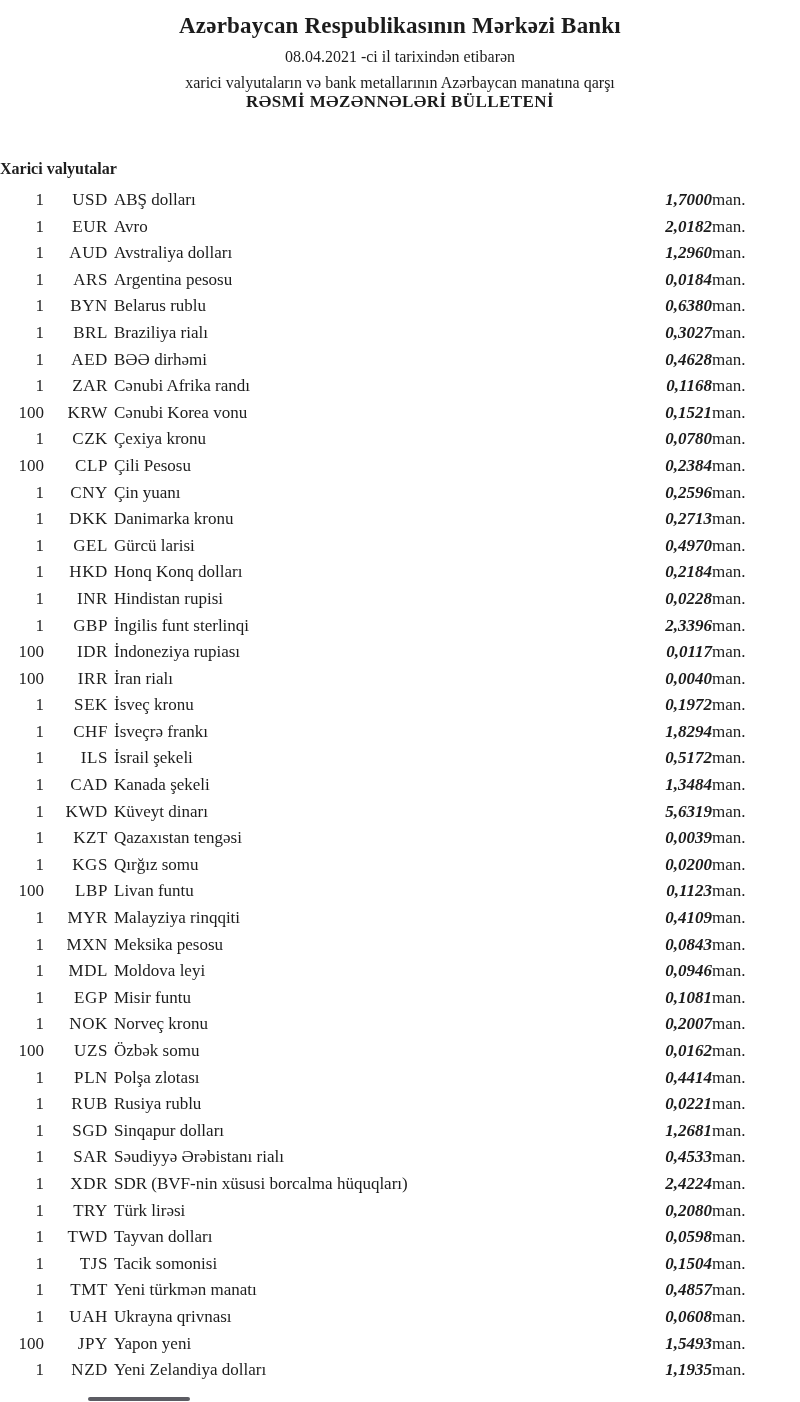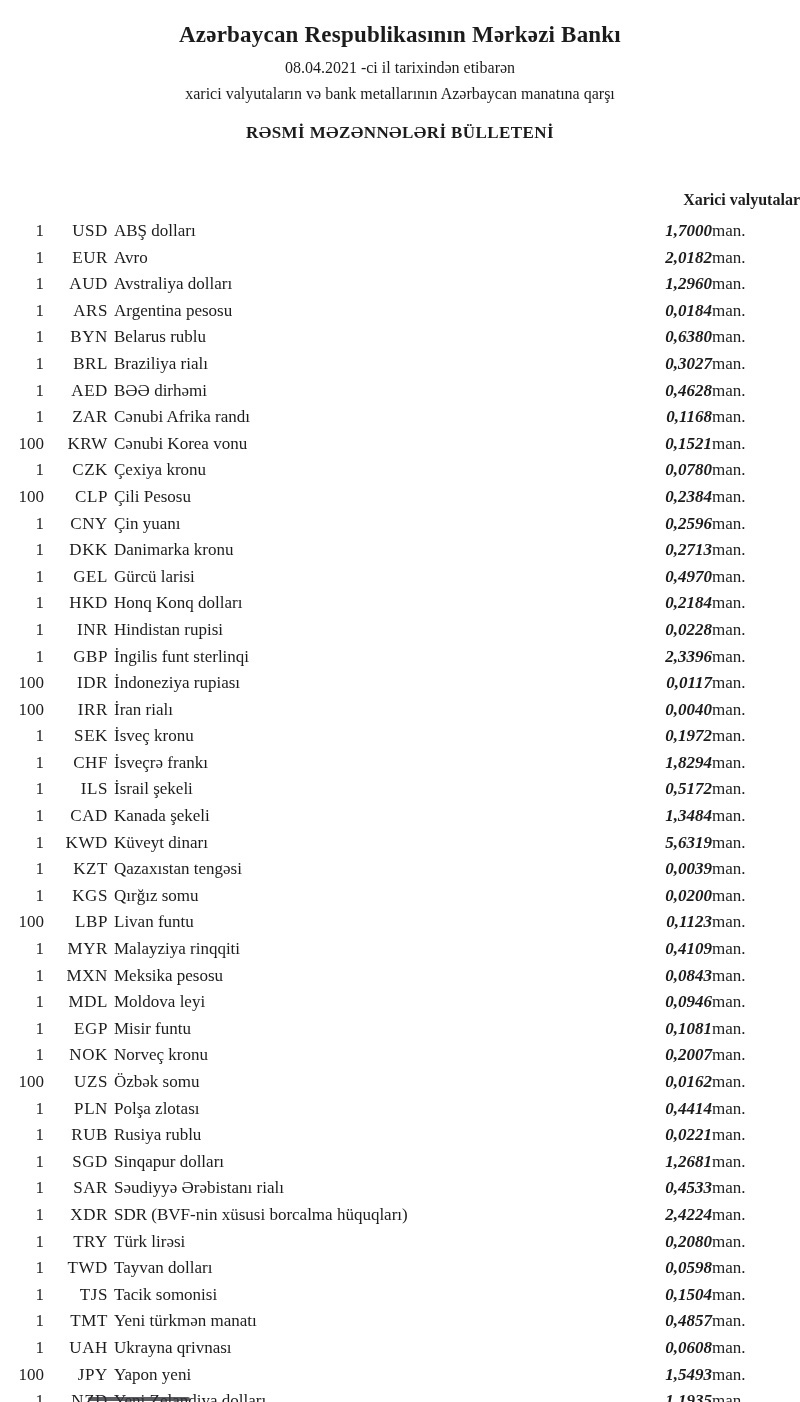--- a/index.html
+++ b/index.html
@@ -14,42 +14,42 @@
     background: #ffffff;
     color: #1c1c1c;
     font-family: "Liberation Serif", "DejaVu Serif", serif;
     overflow: hidden;
   }
   header {
     padding-top: 12px;
     text-align: center;
   }
   .bank-title {
-    margin: 9px;
+    margin: 0;
     font-size: 23px;
     line-height: 28px;
     font-weight: bold;
     letter-spacing: 0.2px;
   }
   .hdr-line {
     margin-top: 7px;
     font-size: 16px;
     line-height: 19px;
     font-weight: normal;
   }
   .bulletin-title {
-    margin-top: 20px;
+    margin-top: 0;
     font-size: 17px;
     line-height: 20px;
     font-weight: bold;
     letter-spacing: 0.4px;
   }
   .section-title {
     margin-top: 48px;
-    text-align: right;
+    text-align: left;
     font-size: 16px;
     font-weight: bold;
   }
   .table {
     margin-top: 12px;
     padding: 0 28px 0 8px;
   }
   .row {
     display: flex;
     align-items: baseline;

